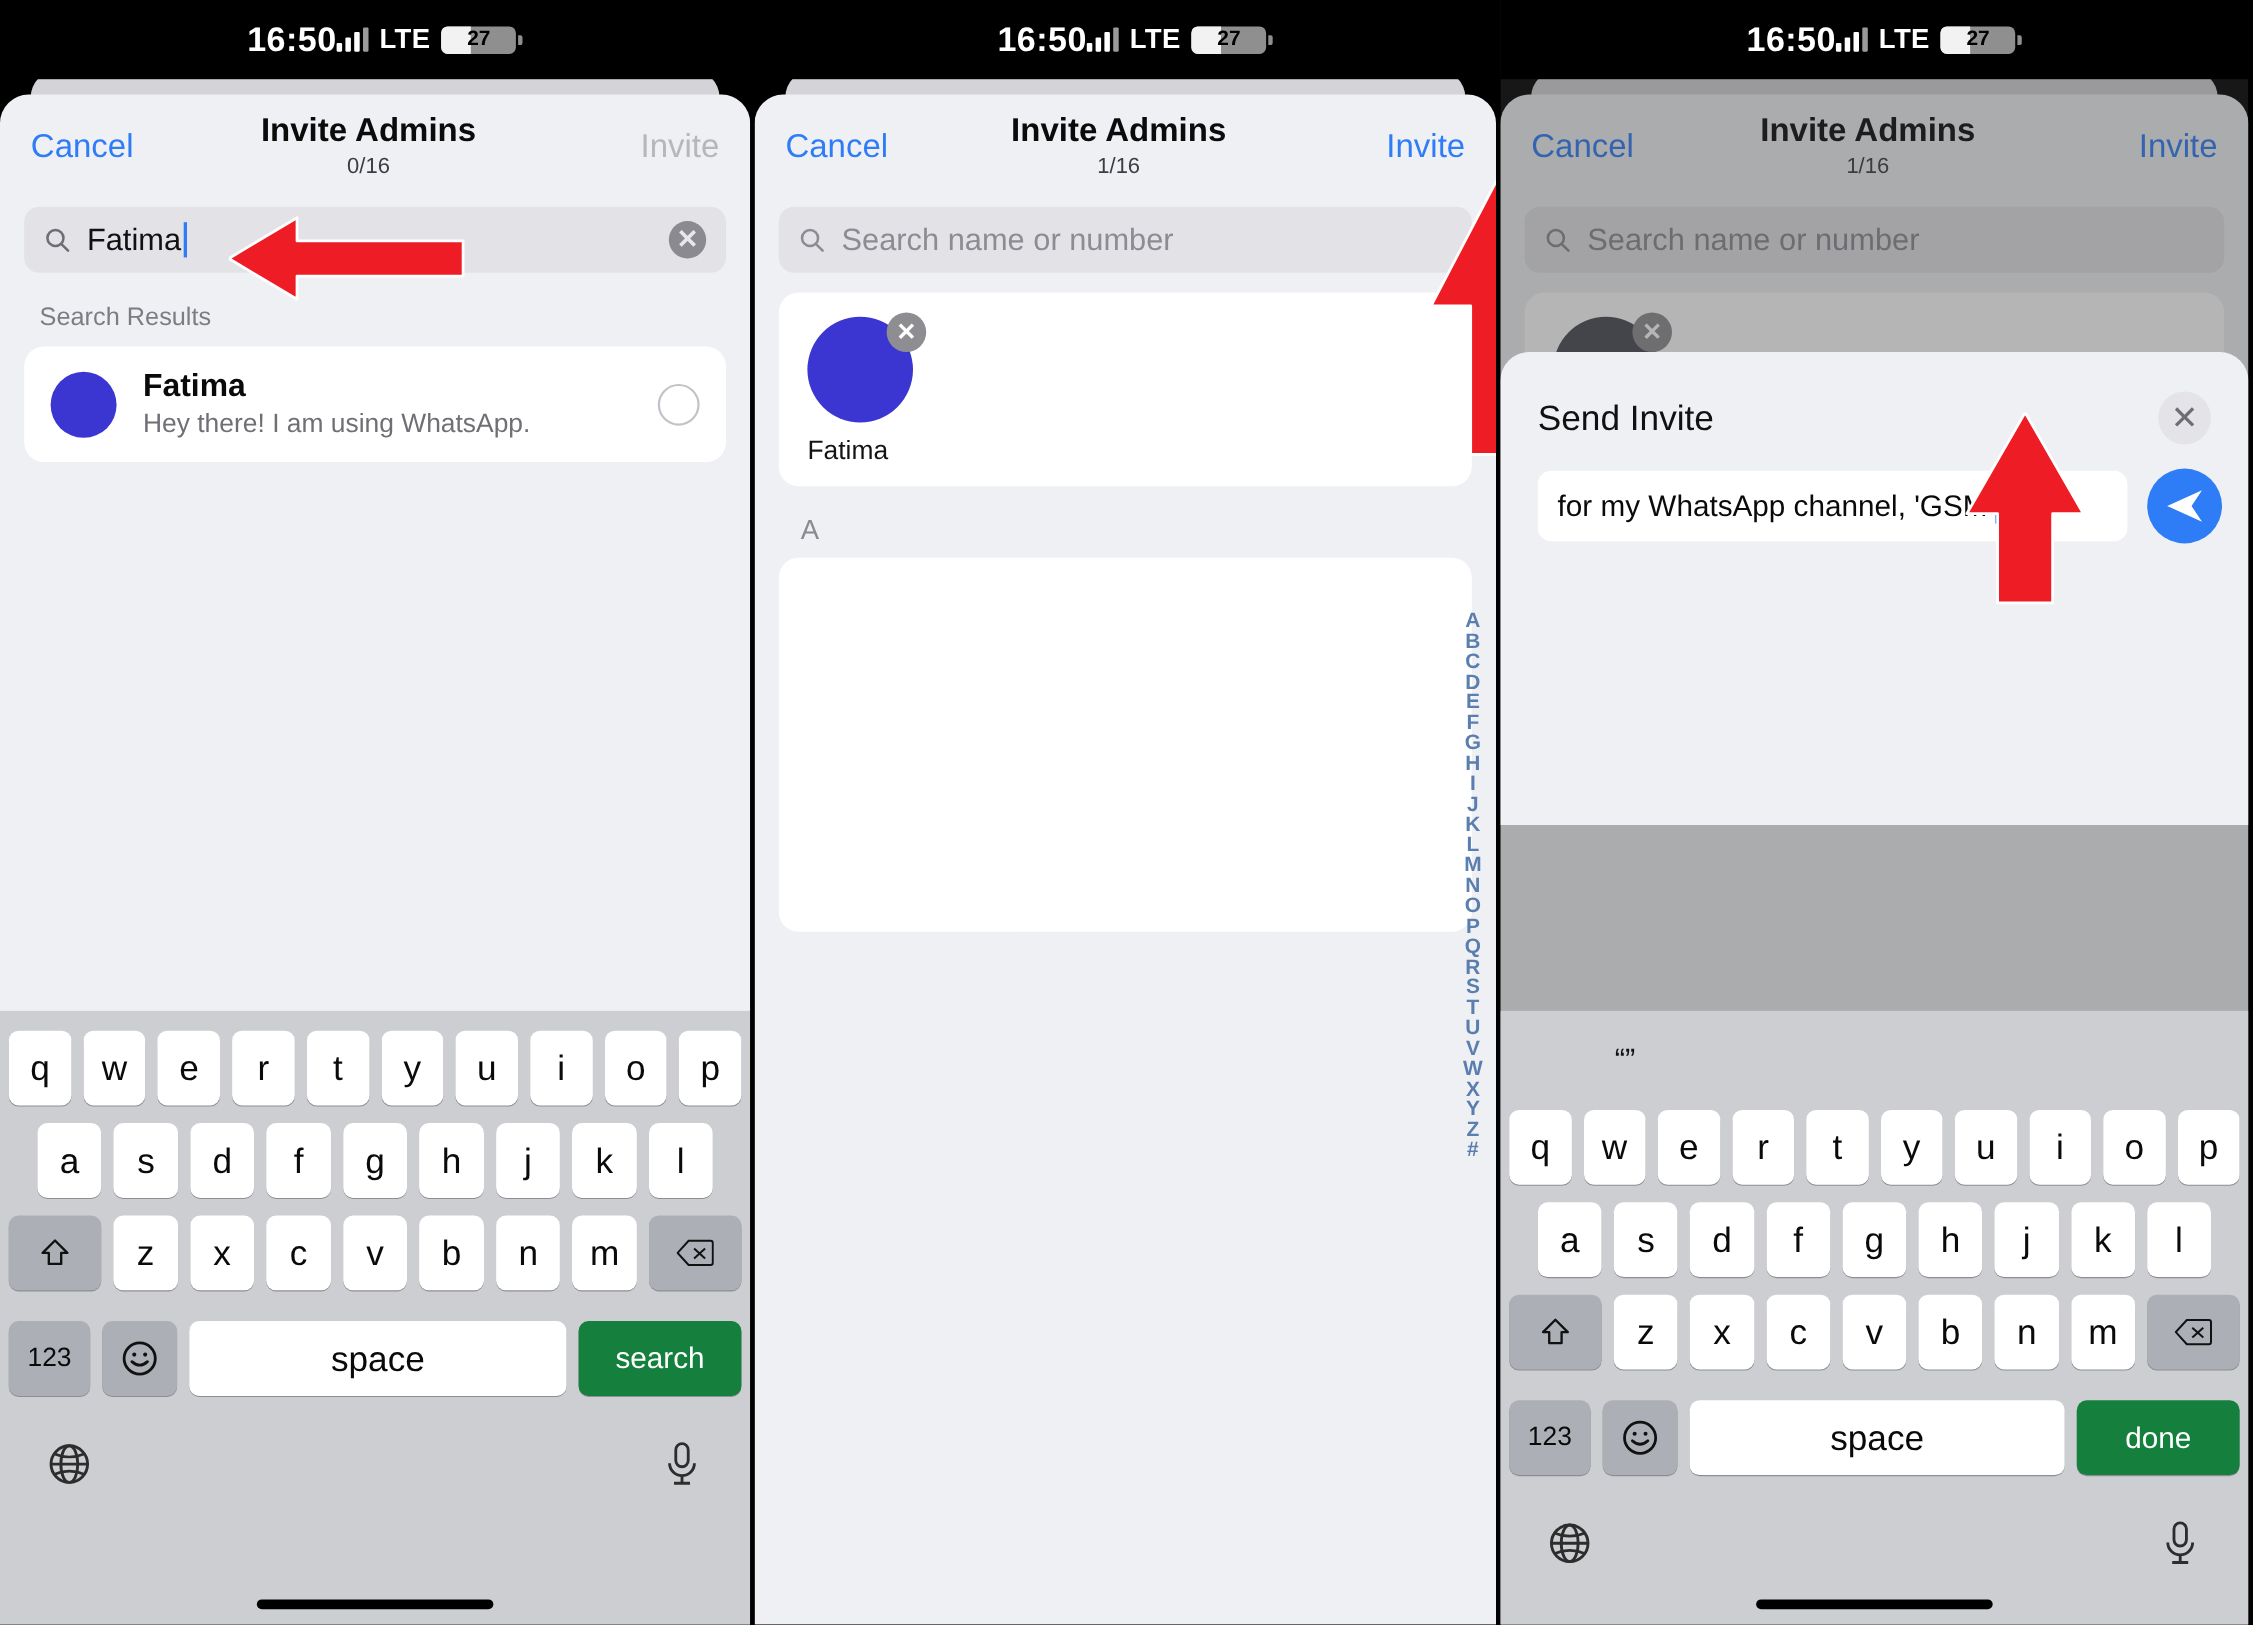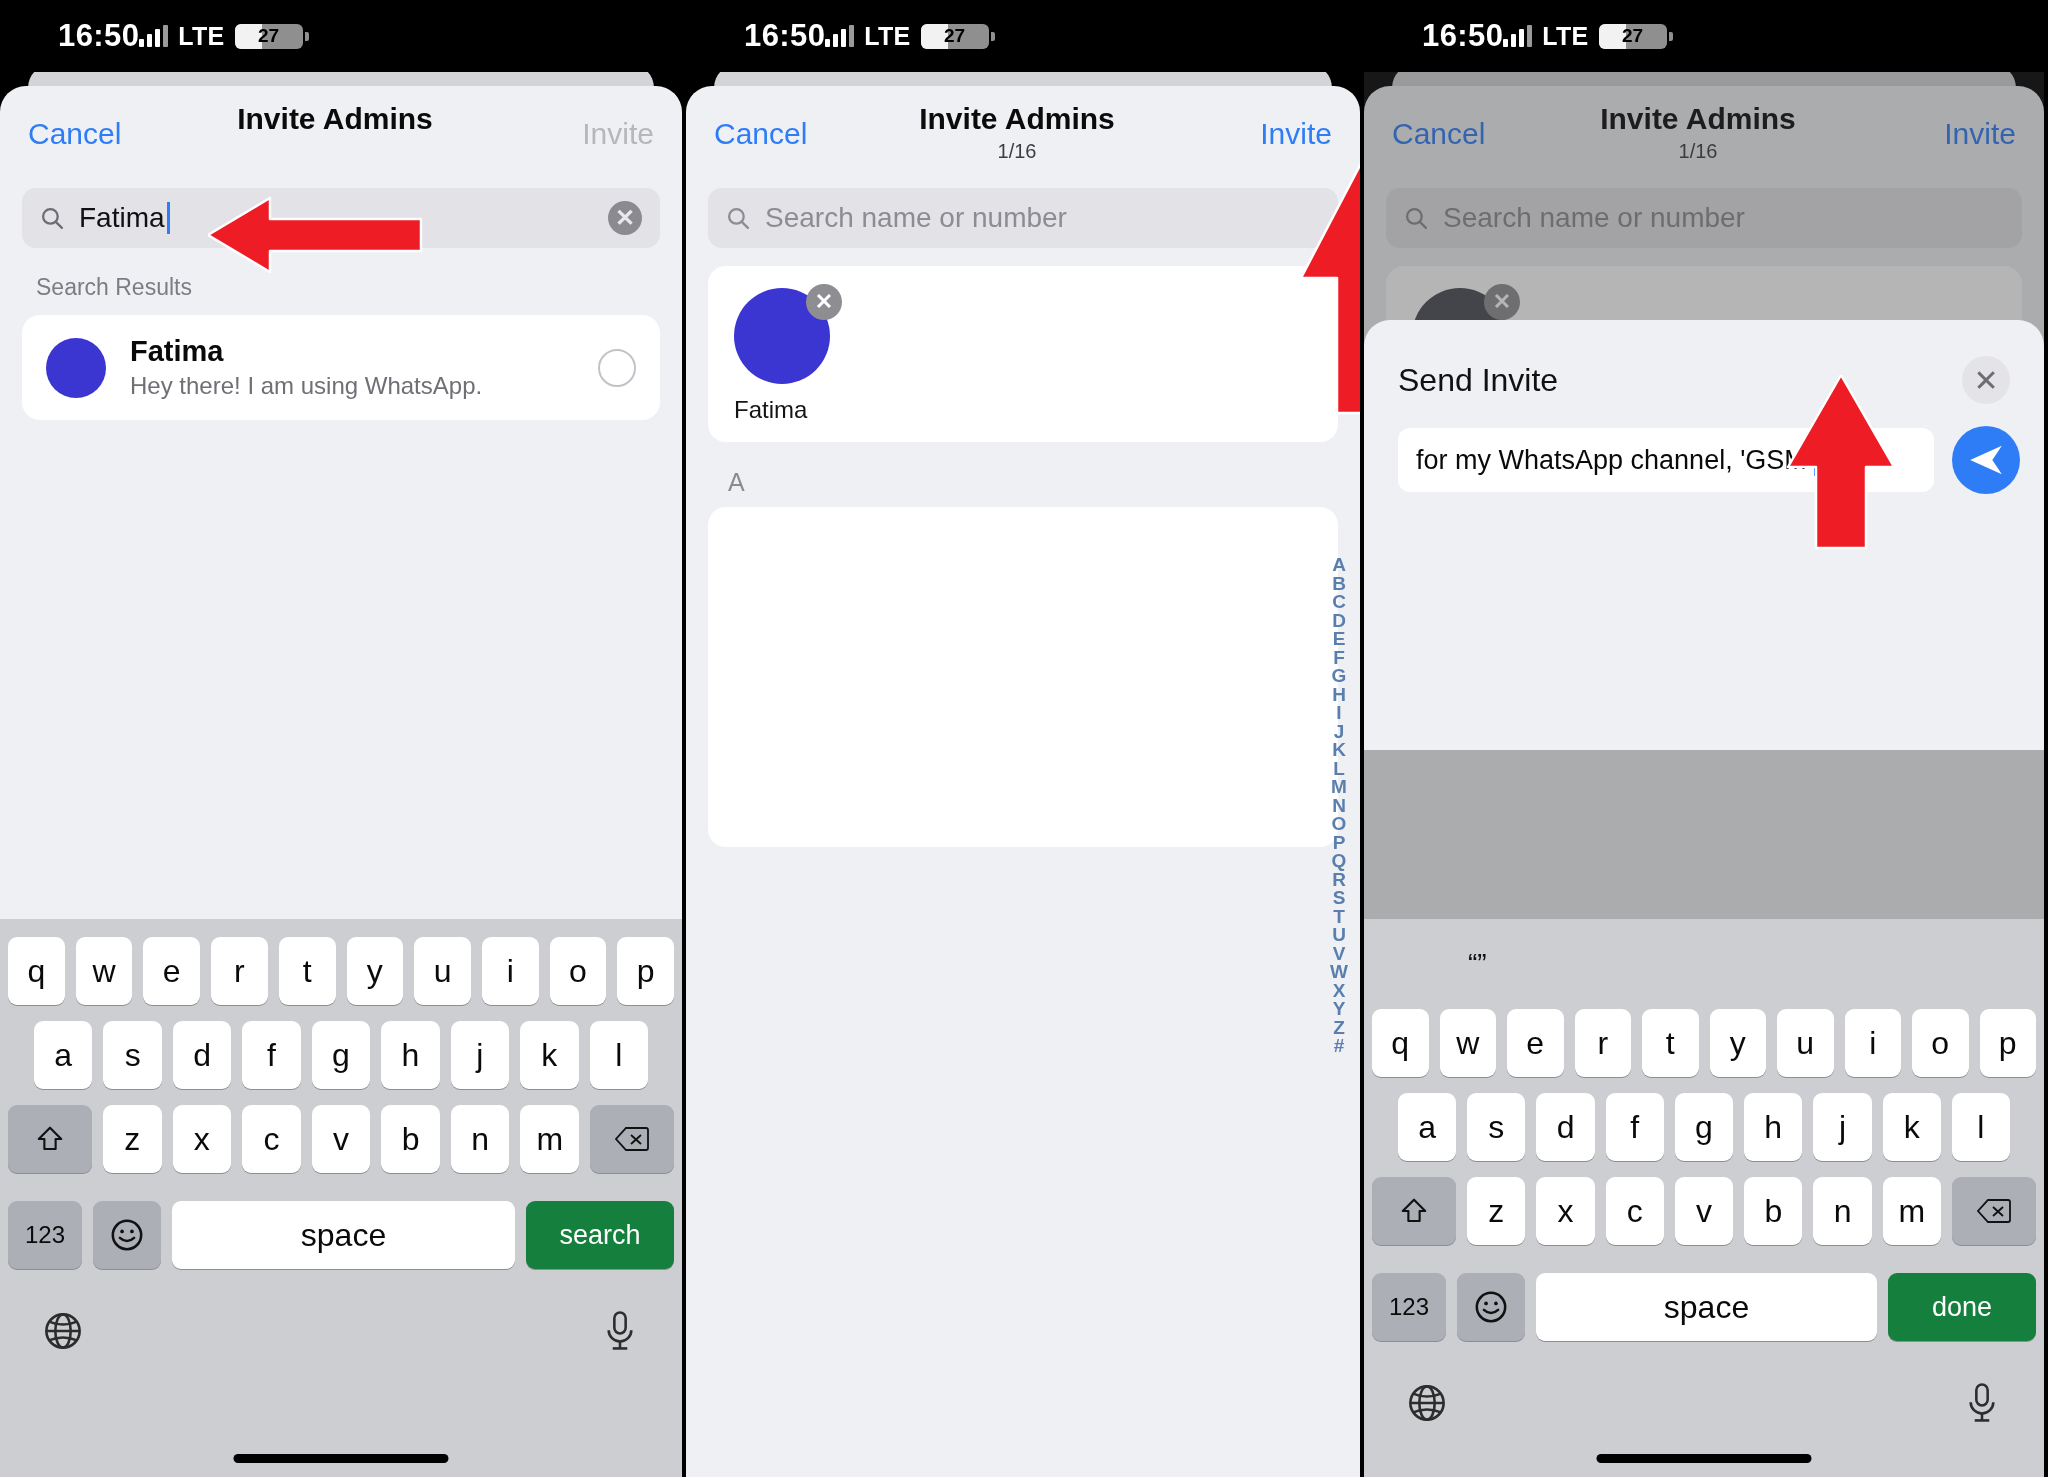--- a/index.html
+++ b/index.html
@@ -12,21 +12,21 @@
   .stage { position: relative; width: 2048px; height: 1477px; display: flex; background:#000; }
 
   .panel { position: relative; height: 1477px; overflow: hidden; background: #000; }
   .panel.p1 { width: 682px; }
   .panel.p2 { width: 682px; border-left: 4px solid #000; border-right:4px solid #000;}
   .panel.p3 { width: 680px; }
 
   
   .statusbar {
     position: relative; height: 72px; background: #000; color: #fff;
-    display: flex; align-items: center; justify-content: flex-start;
+    display: flex; align-items: center; justify-content: center;
     padding: 0 46px 0 58px; z-index: 40;
   }
   .sb-time { font-size: 31px; font-weight: 700; letter-spacing: .4px; }
   .sb-right { display: flex; align-items: center; gap: 10px; }
   .bars { display: flex; align-items: flex-end; gap: 3px; height: 22px; }
   .bars i { width: 5px; background: #fff; border-radius: 1px; display:block; }
   .bars i:nth-child(1){height:8px;} .bars i:nth-child(2){height:13px;}
   .bars i:nth-child(3){height:18px;} .bars i:nth-child(4){height:22px; background:#9a9a9a;}
   .lte { font-size: 25px; font-weight: 700; letter-spacing: .3px; }
   .battery { position: relative; width: 68px; height: 25px; border-radius: 6px;
@@ -164,20 +164,21 @@
     </div>
 
     <div class="behind-card"></div>
     <div class="sheet">
       <div class="nav">
         <div class="nav-btn">Cancel</div>
         <div class="nav-spacer"></div>
         <div class="nav-btn disabled">Invite</div>
         <div class="nav-title-wrap">
           <div class="nav-title">Invite Admins</div>
+          <div class="nav-sub">0/16</div>
         </div>
       </div>
 
       <div class="search">
         <svg class="mag" viewBox="0 0 24 24">
           <circle cx="10" cy="10" r="7" fill="none" stroke="#6d6d73" stroke-width="2.2"></circle>
           <line x1="15.2" y1="15.2" x2="21" y2="21" stroke="#6d6d73" stroke-width="2.2" stroke-linecap="round"></line>
         </svg>
         <div class="search-text">
           <span>Fatima</span>

